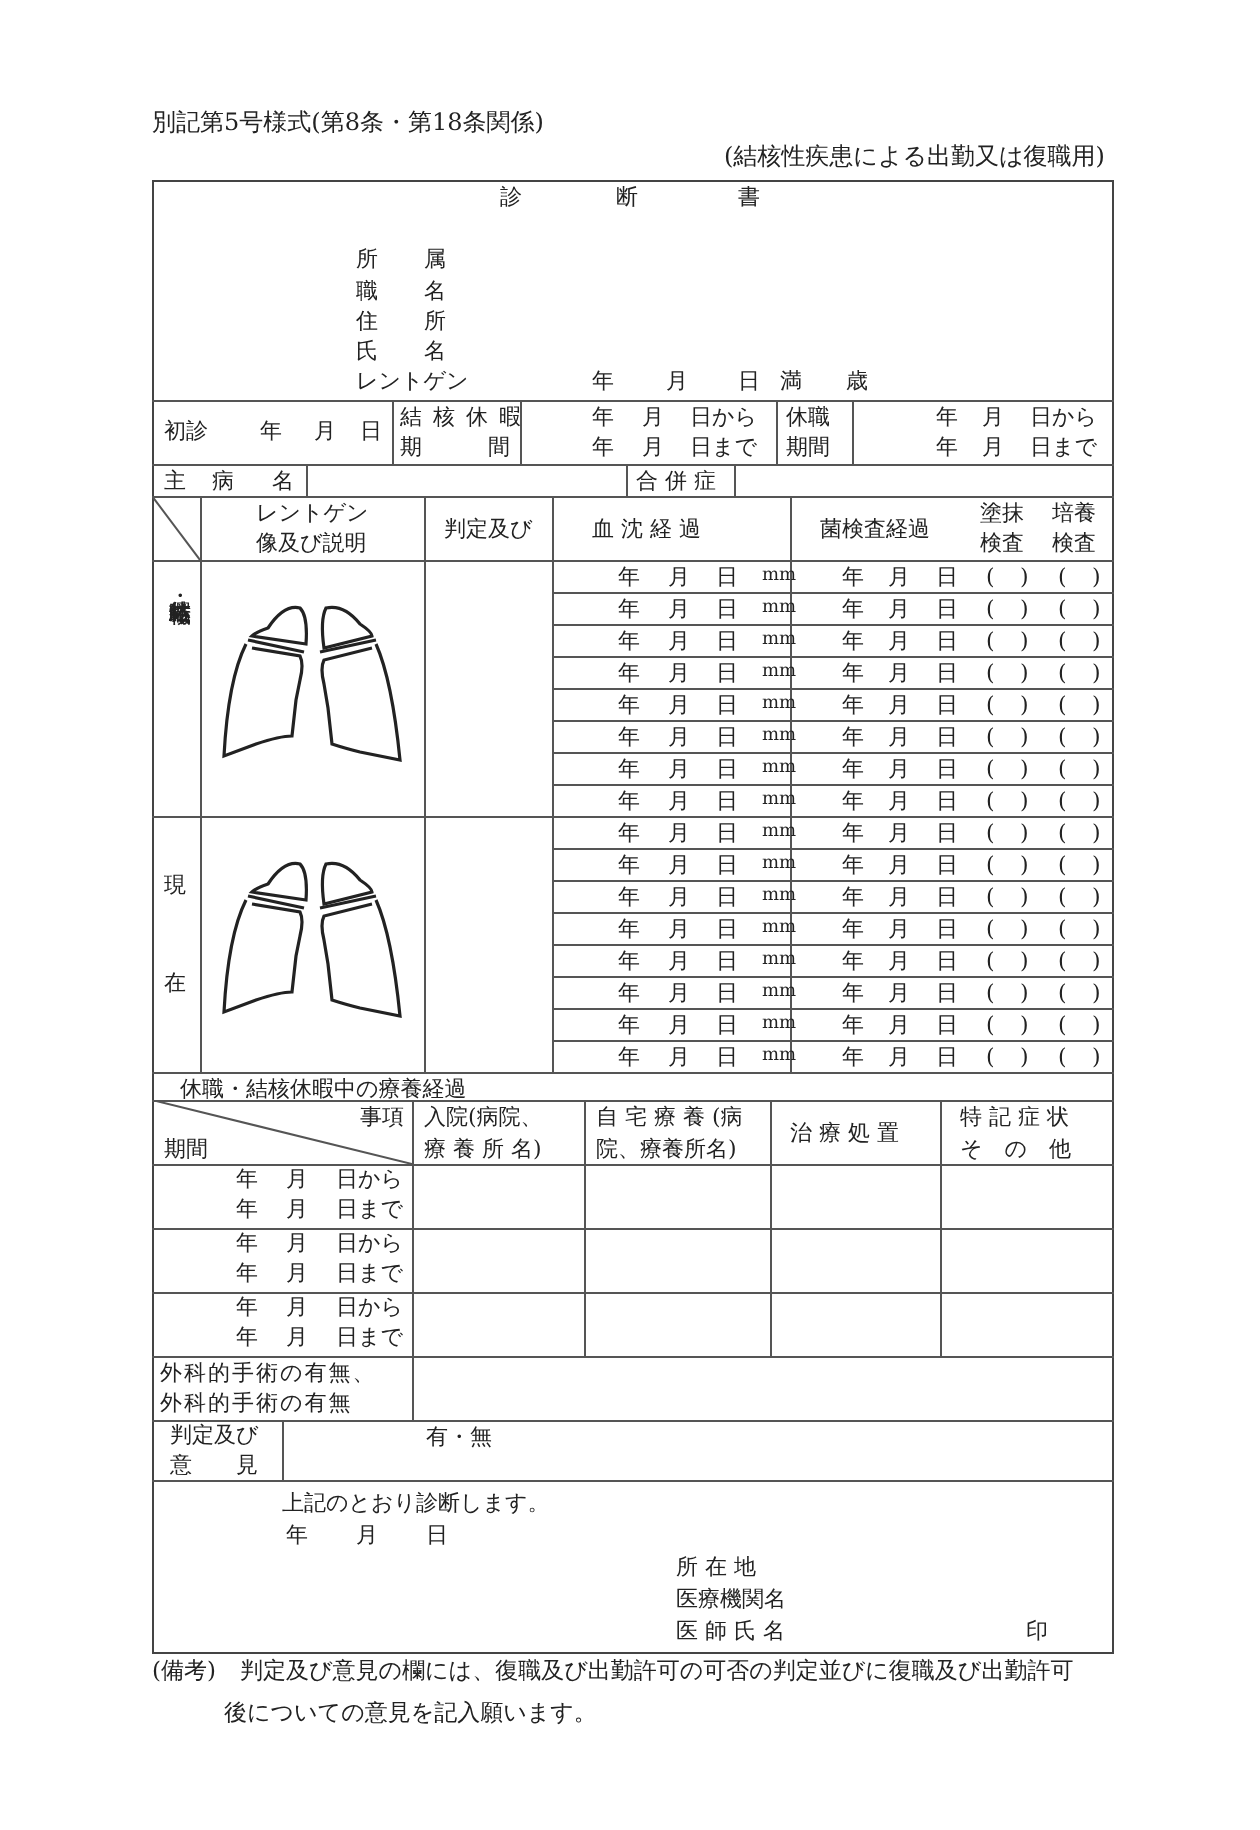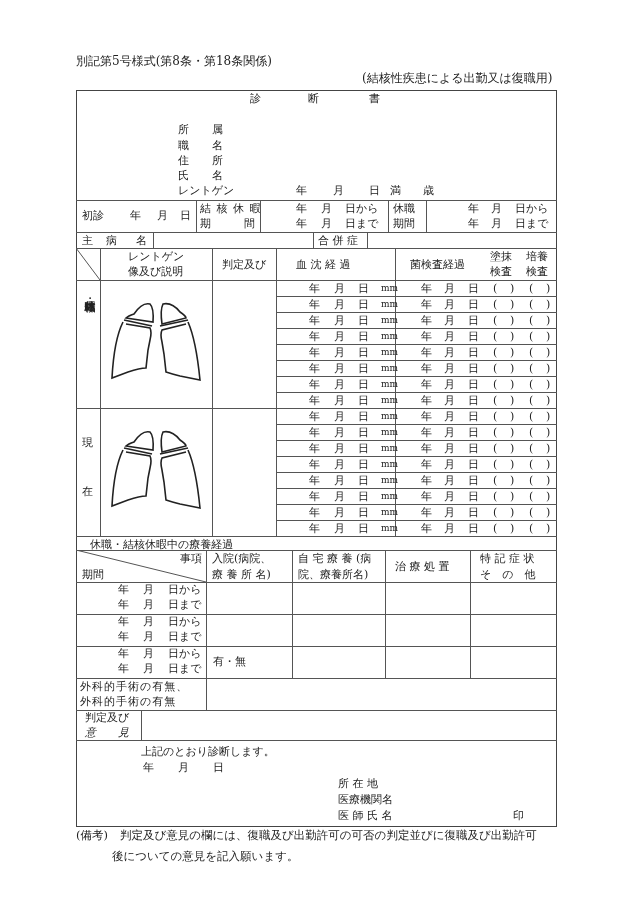--- a/index.html
+++ b/index.html
@@ -404,28 +404,28 @@
   <div class="t" style="left:118px;top:663px;">年</div>
   <div class="t" style="left:143px;top:663px;">月</div>
   <div class="t" style="left:168px;top:663px;">日まで</div>
 </div>
 <div class="hl" style="left:76px;top:678px;width:481px;"></div>
 
 <div class="vl" style="left:206px;top:678px;height:32px;"></div>
 <div>
   <div class="t" style="left:80px;top:681px;letter-spacing:1px;">外科的手術の有無、</div>
   <div class="t" style="left:80px;top:696px;letter-spacing:1px;">外科的手術の有無</div>
-  <div class="t" style="left:213px;top:656px;">有・無</div>
+  <div class="t" style="left:213px;top:713px;">有・無</div>
 </div>
 <div class="hl" style="left:76px;top:710px;width:481px;"></div>
 
 <div class="vl" style="left:141px;top:710px;height:30px;"></div>
 <div>
   <div class="t" style="left:85px;top:712px;">判定及び</div>
-  <div class="t" style="left:85px;top:727px;font-style:italic;">意　　見</div>
+  <div class="t" style="left:85px;top:727px;">意　　見</div>
 </div>
 <div class="hl" style="left:76px;top:740px;width:481px;"></div>
 
 <div>
   <div class="t" style="left:95px;top:746px;margin-left:46px;">上記のとおり診断します。</div>
   <div class="t" style="left:143px;top:762px;">年</div>
   <div class="t" style="left:178px;top:762px;">月</div>
   <div class="t" style="left:213px;top:762px;">日</div>
   <div class="t" style="left:338px;top:778px;">所 在 地</div>
   <div class="t" style="left:338px;top:794px;">医療機関名</div>

